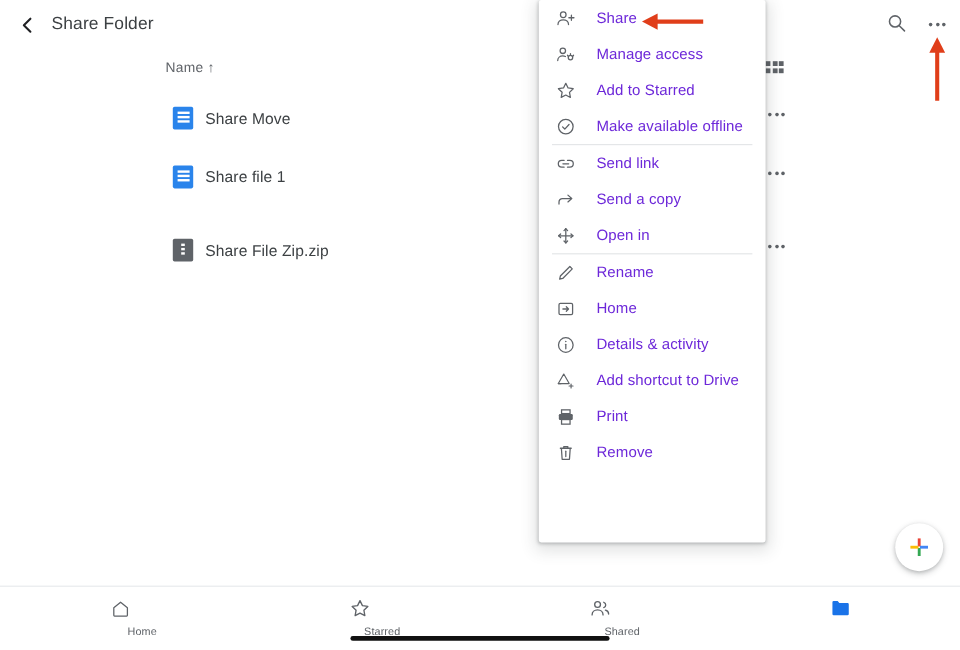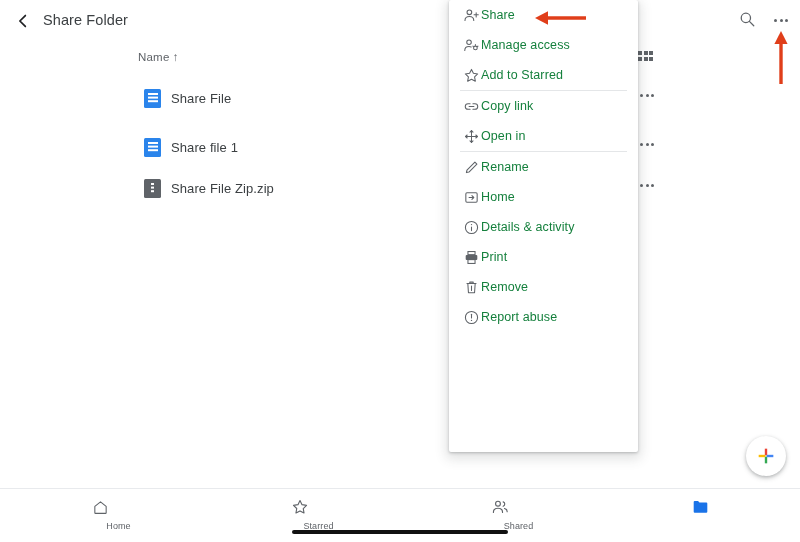--- a/index.html
+++ b/index.html
@@ -77,22 +77,22 @@
     z-index: 20; overflow: hidden;
   }
   .menu-item {
     position: relative; height: 30px; display: flex; align-items: center;
   }
   .menu-ico {
     position: absolute; left: 11px; width: 22px; height: 22px; top: 4px;
     display: flex; align-items: center; justify-content: center;
   }
   .menu-label {
-    position: absolute; left: 32px;
-    font-size: 12.5px; color: #15803d; letter-spacing: .1px; white-space: nowrap;
+    position: absolute; left: 48px;
+    font-size: 12.5px; color: #6d28d9; letter-spacing: .1px; white-space: nowrap;
   }
   .menu-div { height: 1px; background: #e4e6e8; margin: 0 11px; }
 
   
   .ann { position: absolute; z-index: 40; pointer-events: none; }
   .arrow-share { left: 530px; top: 7px; }
   .arrow-overflow { left: 770px; top: 26px; }
 
   
   .fab {
@@ -154,41 +154,41 @@
       <i></i>
     <i></i>
       <i></i>
       <i></i>
   </div>
 
   <div class="file-row" style="top:84px">
     <div class="file-icon">
       <div class="doc-glyph"></div>
     </div>
-    <div class="file-name">Share File</div>
+    <div class="file-name">Share Move</div>
     <div class="row-overflow">
       <span class="dot3"></span>
       <span class="dot3"></span>
       <span class="dot3"></span>
     </div>
   </div>
 
   <div class="file-row" style="top:133px">
     <div class="file-icon">
       <div class="doc-glyph"></div>
     </div>
     <div class="file-name">Share file 1</div>
     <div class="row-overflow">
       <span class="dot3"></span>
       <span class="dot3"></span>
       <span class="dot3"></span>
     </div>
   </div>
 
-  <div class="file-row" style="top:174px">
+  <div class="file-row" style="top:194px">
     <div class="file-icon">
       <div class="zip-glyph"></div>
     </div>
     <div class="file-name">Share File Zip.zip</div>
     <div class="row-overflow">
       <span class="dot3"></span>
       <span class="dot3"></span>
       <span class="dot3"></span>
     </div>
   </div>
@@ -220,31 +220,49 @@
 
     <div class="menu-item">
       <span class="menu-ico">
         <svg width="17" height="17" viewBox="0 0 24 24" fill="none" stroke="#5f6368" stroke-width="1.5" stroke-linejoin="round">
           <path d="M12 3.4l2.7 5.5 6 .9-4.35 4.25 1.03 6-5.38-2.83L6.62 20l1.03-6L3.3 9.8l6-.9z"></path>
         </svg>
       </span>
       <span class="menu-label">Add to Starred</span>
     </div>
 
+    <div class="menu-item">
+      <span class="menu-ico">
+        <svg width="17" height="17" viewBox="0 0 24 24" fill="none" stroke="#5f6368" stroke-width="1.5" stroke-linecap="round" stroke-linejoin="round">
+          <circle cx="12" cy="12" r="8.6"></circle>
+            <path d="M8.2 12.3l2.6 2.6 5-5.4"></path>
+        </svg>
+      </span>
+      <span class="menu-label">Make available offline</span>
+    </div>
     <div class="menu-div"></div>
 
     <div class="menu-item">
       <span class="menu-ico">
         <svg width="17" height="17" viewBox="0 0 24 24" fill="none" stroke="#5f6368" stroke-width="1.5" stroke-linecap="round" stroke-linejoin="round">
           <path d="M10 8H7.2a4 4 0 0 0 0 8H10M14 8h2.8a4 4 0 0 1 0 8H14M8.6 12h6.8"></path>
         </svg>
       </span>
-      <span class="menu-label">Copy link</span>
-    </div>
-
+      <span class="menu-label">Send link</span>
+    </div>
+
+    <div class="menu-item">
+      <span class="menu-ico">
+        <svg width="17" height="17" viewBox="0 0 24 24" fill="none" stroke="#5f6368" stroke-width="1.5" stroke-linecap="round" stroke-linejoin="round">
+          <path d="M4 17v-2.5a4 4 0 0 1 4-4h10"></path>
+            <path d="M14.5 6.5 19 10.5 14.5 14.5"></path>
+        </svg>
+      </span>
+      <span class="menu-label">Send a copy</span>
+    </div>
 
     <div class="menu-item">
       <span class="menu-ico">
         <svg width="17" height="17" viewBox="0 0 24 24" fill="none" stroke="#5f6368" stroke-width="1.5" stroke-linecap="round" stroke-linejoin="round">
           <path d="M12 3.6v16.8M3.6 12h16.8"></path>
           <path d="M12 3.6 9.9 5.9M12 3.6l2.1 2.3M12 20.4l-2.1-2.3M12 20.4l2.1-2.3M3.6 12l2.3-2.1M3.6 12l2.3 2.1M20.4 12l-2.3-2.1M20.4 12l-2.3 2.1"></path>
         </svg>
       </span>
       <span class="menu-label">Open in</span>
     </div>
@@ -274,20 +292,30 @@
       <span class="menu-ico">
         <svg width="17" height="17" viewBox="0 0 24 24" fill="none" stroke="#5f6368" stroke-width="1.5" stroke-linecap="round">
           <circle cx="12" cy="12" r="8.6"></circle>
             <path d="M12 11.2v5.2"></path>
             <circle cx="12" cy="7.9" r=".95" fill="#5f6368" stroke="none"></circle>
         </svg>
       </span>
       <span class="menu-label">Details &amp; activity</span>
     </div>
 
+    <div class="menu-item">
+      <span class="menu-ico">
+        <svg width="17" height="17" viewBox="0 0 24 24" fill="none" stroke="#5f6368" stroke-width="1.4" stroke-linecap="round" stroke-linejoin="round">
+          <path d="M9.6 3.8 16 15H8.6L3.2 15z"></path>
+            <path d="M3.2 15 6.4 15"></path>
+          <path d="M18.2 15.6v4.6M15.9 17.9h4.6"></path>
+        </svg>
+      </span>
+      <span class="menu-label">Add shortcut to Drive</span>
+    </div>
 
     <div class="menu-item">
       <span class="menu-ico">
         <svg width="17" height="17" viewBox="0 0 24 24">
           <rect x="7" y="3.6" width="10" height="4.4" fill="none" stroke="#5f6368" stroke-width="1.5"></rect>
           <rect x="3.8" y="8.4" width="16.4" height="7.2" rx="1.4" fill="#5f6368"></rect>
           <rect x="7" y="15" width="10" height="5.4" fill="none" stroke="#5f6368" stroke-width="1.5"></rect>
         </svg>
       </span>
       <span class="menu-label">Print</span>
@@ -296,30 +324,20 @@
     <div class="menu-item">
       <span class="menu-ico">
         <svg width="17" height="17" viewBox="0 0 24 24" fill="none" stroke="#5f6368" stroke-width="1.5" stroke-linecap="round" stroke-linejoin="round">
           <path d="M5.6 6.4h12.8M9.6 6.4V4.4h4.8v2M6.8 6.4l.9 13h8.6l.9-13"></path>
             <path d="M12 9.8v6.4"></path>
         </svg>
       </span>
       <span class="menu-label">Remove</span>
     </div>
 
-    <div class="menu-item">
-      <span class="menu-ico">
-        <svg width="17" height="17" viewBox="0 0 24 24" fill="none" stroke="#5f6368" stroke-width="1.5" stroke-linecap="round">
-          <circle cx="12" cy="12" r="8.6"></circle>
-            <path d="M12 7.4v5.2"></path>
-            <circle cx="12" cy="16.1" r=".95" fill="#5f6368" stroke="none"></circle>
-        </svg>
-      </span>
-      <span class="menu-label">Report abuse</span>
-    </div>
 
   </div>
 
   <div class="ann arrow-share">
     <svg width="60" height="22" viewBox="0 0 60 22">
       <path d="M56 11 H12" stroke="#E03E1A" stroke-width="3.4" stroke-linecap="butt"></path>
       <path d="M5 11 L18 4.2 L18 17.8 Z" fill="#E03E1A"></path>
     </svg>
   </div>
 

